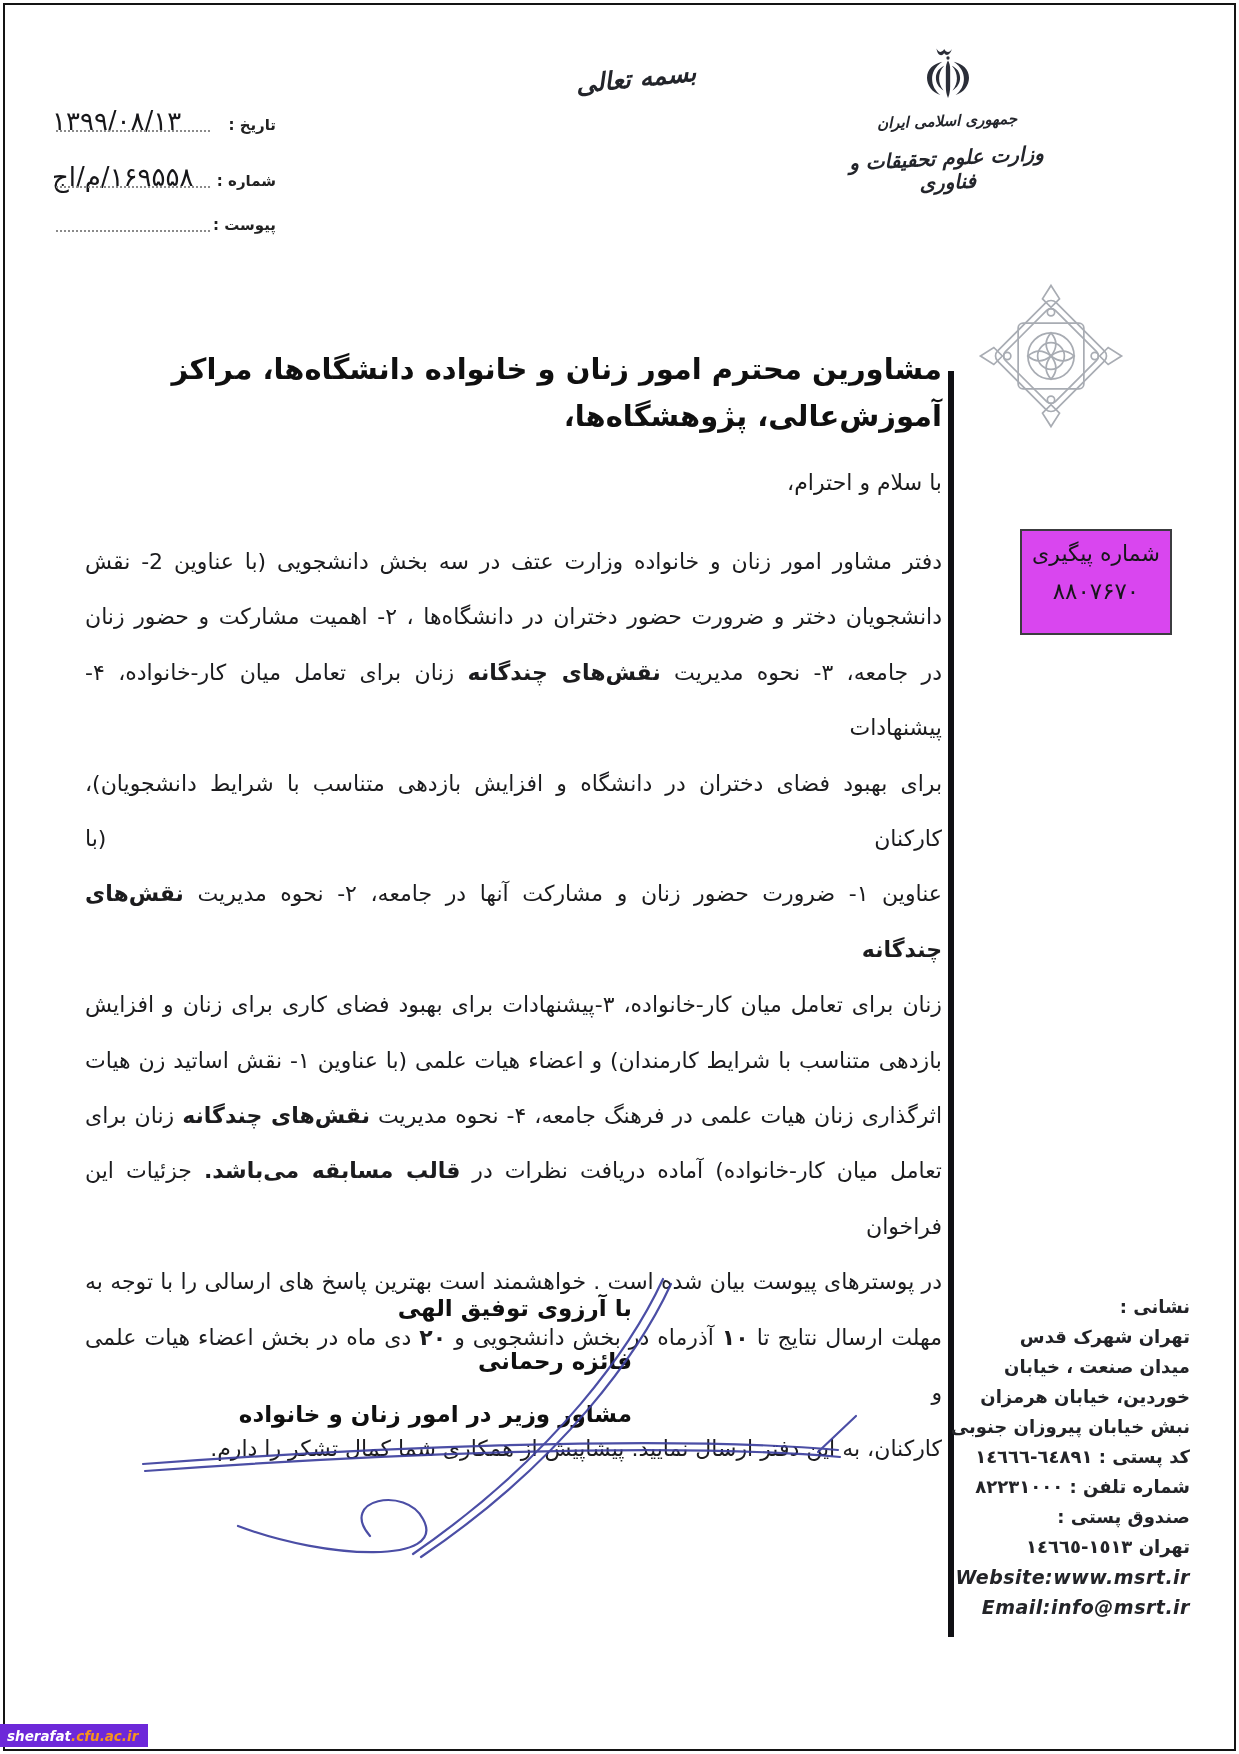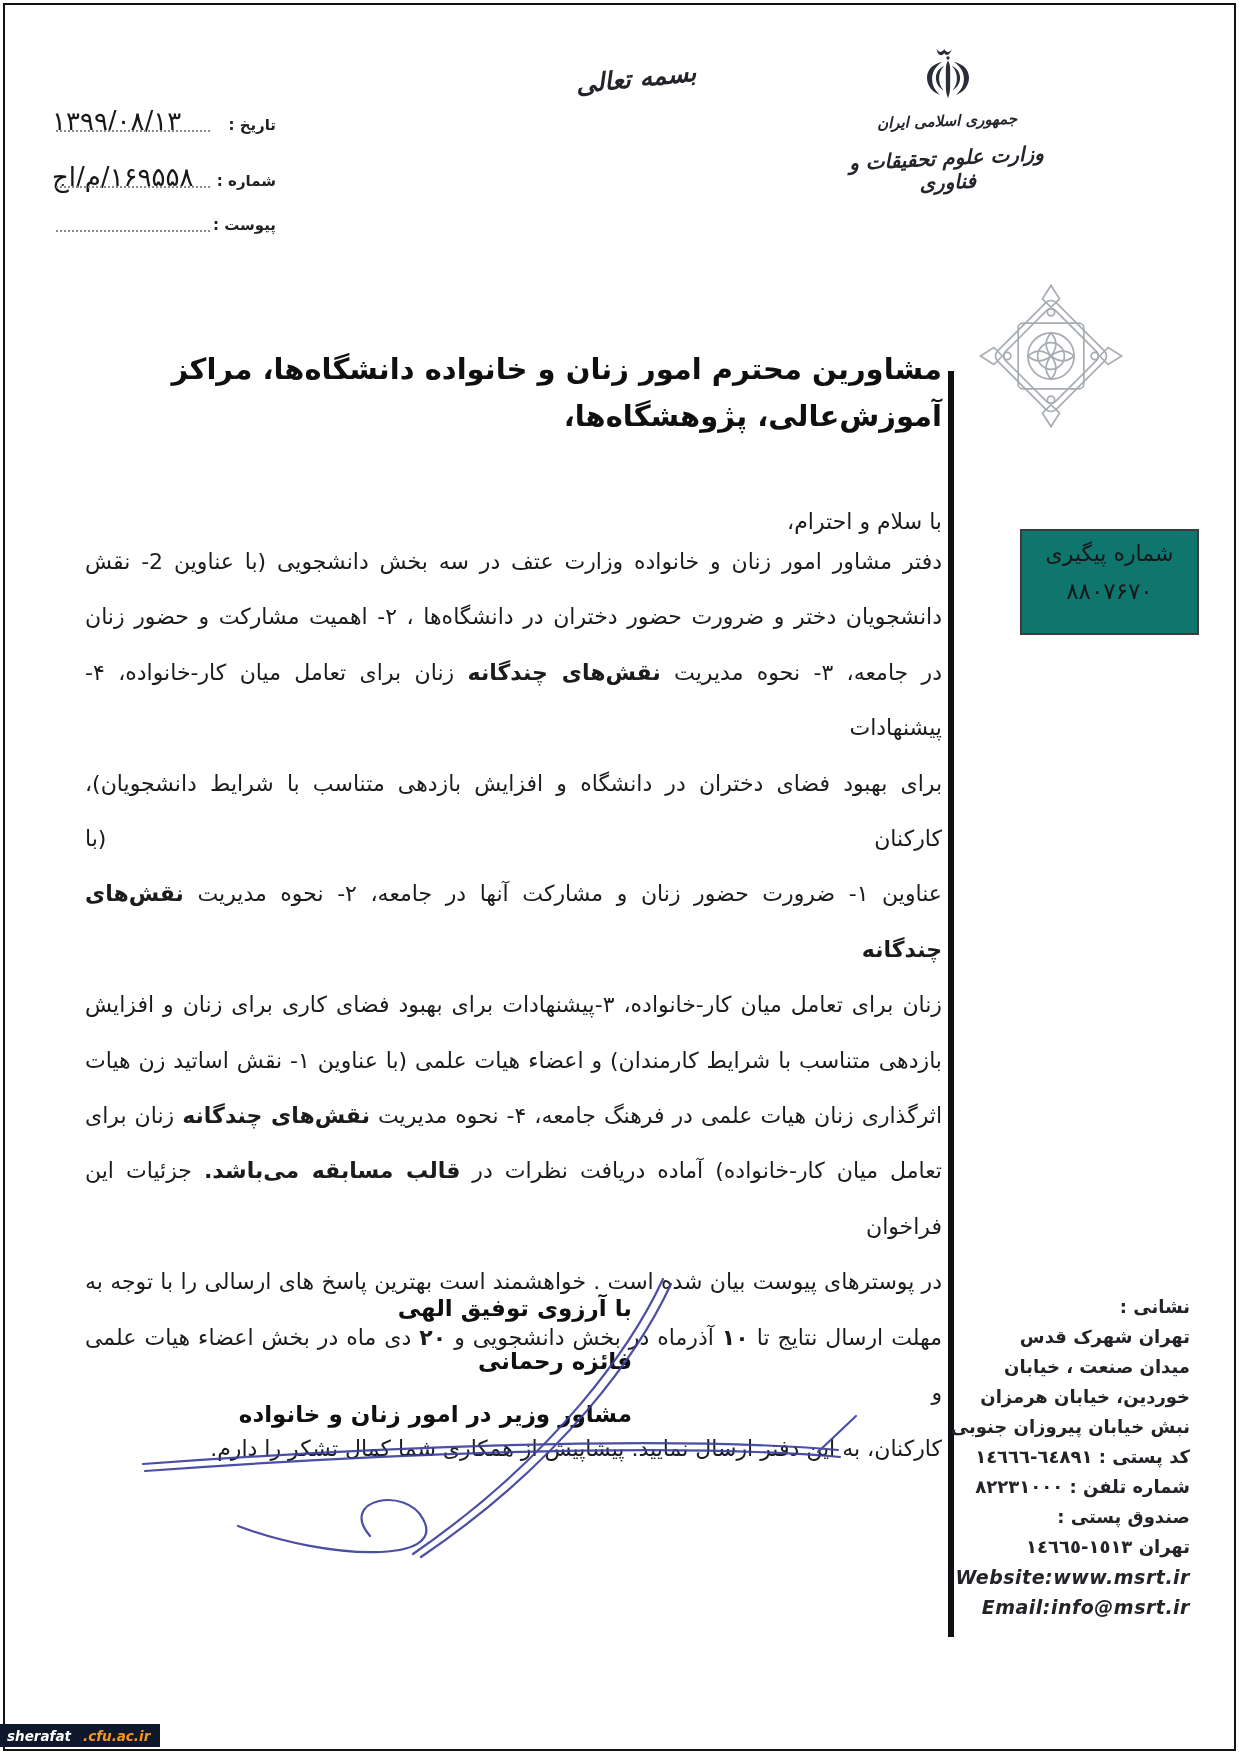--- a/index.html
+++ b/index.html
@@ -24,43 +24,43 @@
   .country{position:absolute;left:842px;top:112px;width:210px;text-align:center;
     font-size:15px;font-weight:bold;font-style:italic;transform:rotate(-2deg);color:#23252b;}
   .ministry{position:absolute;left:826px;top:146px;width:242px;text-align:center;
     font-size:20px;font-weight:bold;font-style:italic;transform:rotate(-3deg);color:#23252b;}
 
   .ornament{position:absolute;left:978px;top:268px;width:146px;height:176px;}
   .vrule{position:absolute;left:948px;top:371px;width:6px;height:1266px;background:#101014;}
 
   .addressee{position:absolute;right:297px;left:115px;top:346px;
     font-size:29px;font-weight:bold;line-height:47px;color:#101010;text-align:right;}
-  .salutation{position:absolute;right:297px;top:509px;font-size:22px;color:#1b1b1b;}
+  .salutation{position:absolute;right:297px;top:470px;font-size:22px;color:#1b1b1b;}
 
-  .tracking{position:absolute;left:1020px;top:529px;width:179px;height:106px;border:2px solid #3c3c40;
-    box-sizing:border-box;text-align:center;background:#0f766e;}
+  .tracking{position:absolute;left:1020px;top:529px;width:152px;height:106px;border:2px solid #3c3c40;
+    box-sizing:border-box;text-align:center;background:#d946ef;}
   .tracking-label{font-size:22px;margin-top:10px;color:#17171a;}
   .tracking-number{font-size:23px;margin-top:12px;letter-spacing:2px;color:#17171a;}
 
   .body-par{position:absolute;right:297px;left:85px;top:534px;font-size:22px;line-height:55.4px;color:#1c1c1e;}
   .body-line{text-align:justify;text-align-last:justify;white-space:normal;}
   .body-line.last{text-align-last:right;}
   .body-line .b{font-weight:bold;}
 
   .signoff{position:absolute;left:198px;top:1282px;width:434px;text-align:right;
     font-weight:bold;font-size:23px;line-height:53px;color:#101010;}
   .signature-svg{position:absolute;left:118px;top:1264px;width:744px;height:304px;pointer-events:none;}
 
   .contact{position:absolute;right:49px;top:1292px;width:332px;text-align:right;
     font-size:18px;font-weight:bold;line-height:30px;color:#232428;}
   .contact-line.latin{direction:ltr;font-style:italic;font-size:19px;letter-spacing:.5px;}
 
-  .watermark{position:absolute;left:0;top:1724px;height:23px;background:#0f172a;color:#ffffff;
+  .watermark{position:absolute;left:0;top:1724px;height:23px;background:#6d28d9;color:#ffffff;
     display:flex;align-items:center;padding:0 10px 0 7px;font-weight:bold;font-style:italic;
-    font-size:13.5px;direction:ltr;gap:12px;}
+    font-size:13.5px;direction:ltr;}
   .watermark .domain{color:#f7941d;}
 </style>
 </head>
 <body>
 
 <div class="page">
   <div class="frame"></div>
 
   <div class="meta">
     <div class="meta-row">

